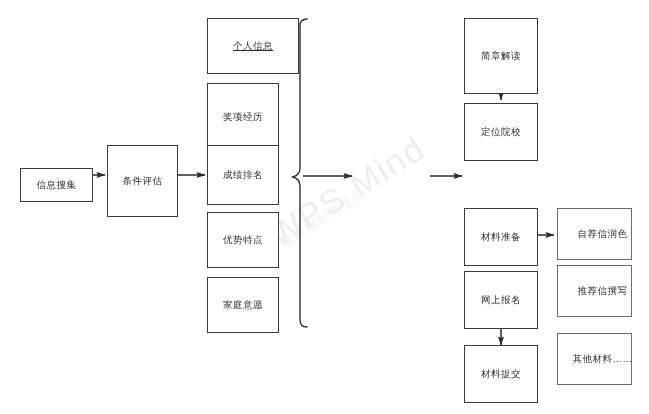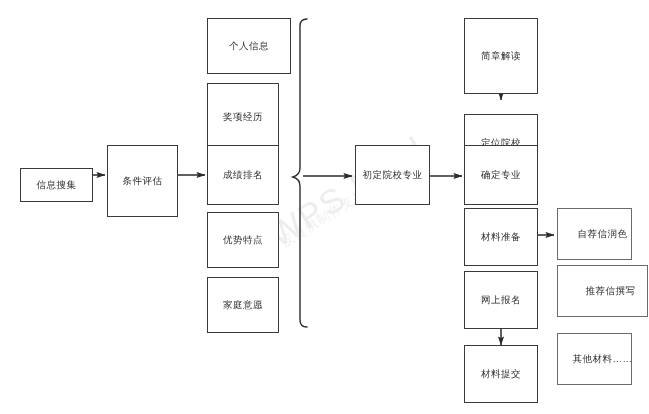--- a/index.html
+++ b/index.html
@@ -79,32 +79,30 @@
 
     <line x1="501" y1="326" x2="501" y2="345" stroke="#2b2b2b" stroke-width="1.5" marker-end="url(#ah)"></line>
 
     <line x1="538" y1="235" x2="554" y2="235" stroke="#2b2b2b" stroke-width="1.5" marker-end="url(#ah)"></line>
   </svg>
 
   <div class="node" style="left:20px;top:168px;width:73px;height:34px;">信息搜集</div>
 
   <div class="node" style="left:107px;top:145px;width:71px;height:72px;">条件评估</div>
 
-  <div class="node" style="left:207px;top:18px;width:84px;height:56px;">个人信息</div>
+  <div class="node" style="left:207px;top:18px;width:92px;height:56px;text-decoration:underline;">个人信息</div>
   <div class="node" style="left:207px;top:83px;width:72px;height:68px;">奖项经历</div>
   <div class="node" style="left:207px;top:145px;width:72px;height:60px;">成绩排名</div>
   <div class="node" style="left:207px;top:212px;width:72px;height:56px;font-family:Liberation Serif, serif;">优势特点</div>
   <div class="node" style="left:207px;top:277px;width:72px;height:56px;">家庭意愿</div>
 
-  <div class="node" style="left:355px;top:145px;width:75px;height:60px;">初定院校专业</div>
 
   <div class="node" style="left:464px;top:18px;width:74px;height:76px;">简章解读</div>
-  <div class="node" style="left:464px;top:103px;width:74px;height:58px;margin-top:11px;">定位院校</div>
-  <div class="node" style="left:464px;top:145px;width:74px;height:60px;">确定专业</div>
+  <div class="node" style="left:464px;top:103px;width:74px;height:58px;">定位院校</div>
   <div class="node" style="left:464px;top:208px;width:74px;height:58px;">材料准备</div>
   <div class="node" style="left:464px;top:271px;width:74px;height:58px;">网上报名</div>
   <div class="node" style="left:464px;top:345px;width:74px;height:58px;">材料提交</div>
 
   <div class="node soft" style="left:557px;top:208px;width:75px;height:52px;">自荐信润色</div>
-  <div class="node soft" style="left:557px;top:265px;width:91px;height:52px;">推荐信撰写</div>
+  <div class="node soft" style="left:557px;top:265px;width:75px;height:52px;">推荐信撰写</div>
   <div class="node soft" style="left:557px;top:333px;width:75px;height:52px;">其他材料……</div>
 
 </div>
 
 </body></html>

